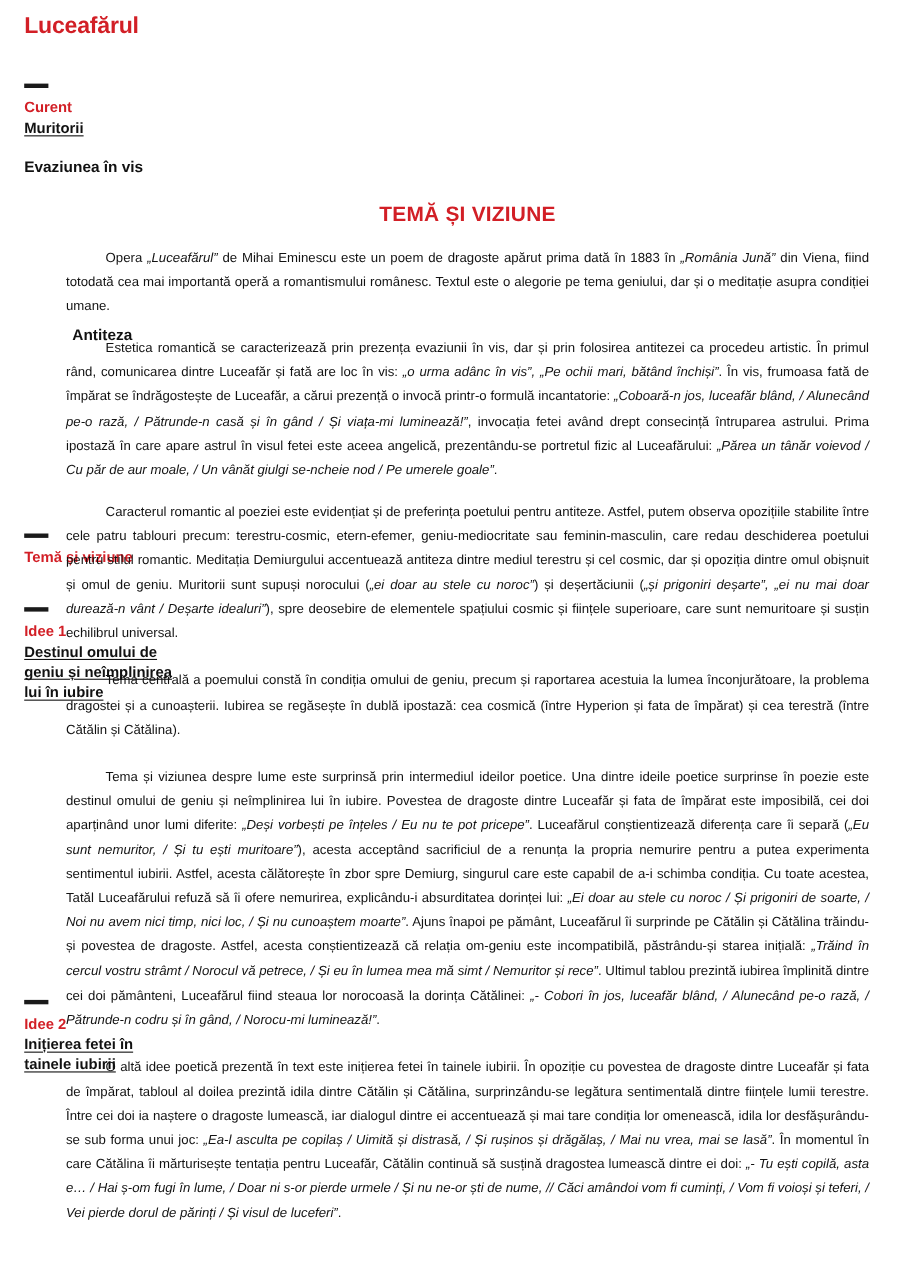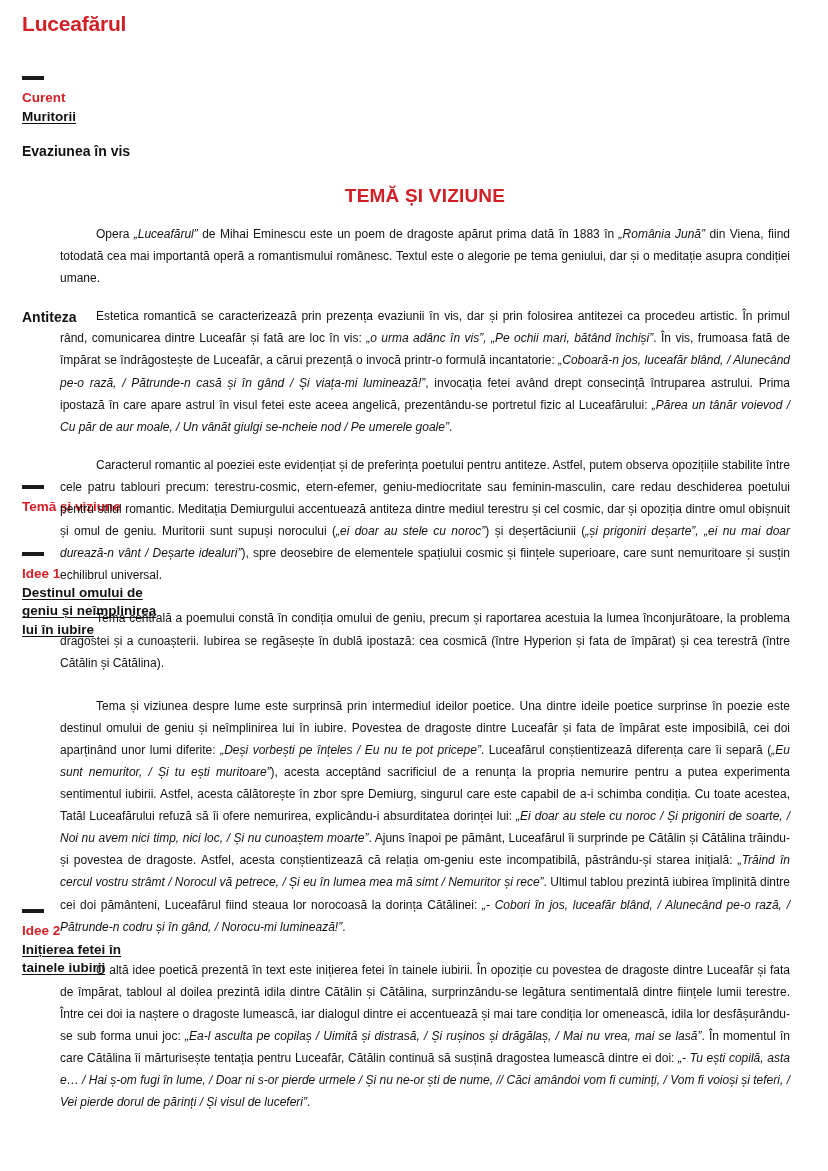--- a/index.html
+++ b/index.html
@@ -116,21 +116,21 @@
     <div class="side-block" id="sb-0" style="top:64px;">
       <div class="rule"></div>
       <div class="side-kicker">Curent</div>
       <div class="side-sub">Muritorii</div>
     </div>
 
     <div class="side-block" id="sb-1" style="top:130px;">
       <div class="side-plain">Evaziunea în vis</div>
     </div>
 
-    <div class="side-block" id="sb-2" style="top:296px;">
+    <div class="side-block" id="sb-2" style="top:283px;text-align:center;">
       <div class="side-plain">Antiteza</div>
     </div>
 
     <div class="side-block" id="sb-3" style="top:473px;">
       <div class="rule"></div>
       <div class="side-kicker">Temă și viziune</div>
     </div>
 
     <div class="side-block" id="sb-4" style="top:540px;">
       <div class="rule"></div>

